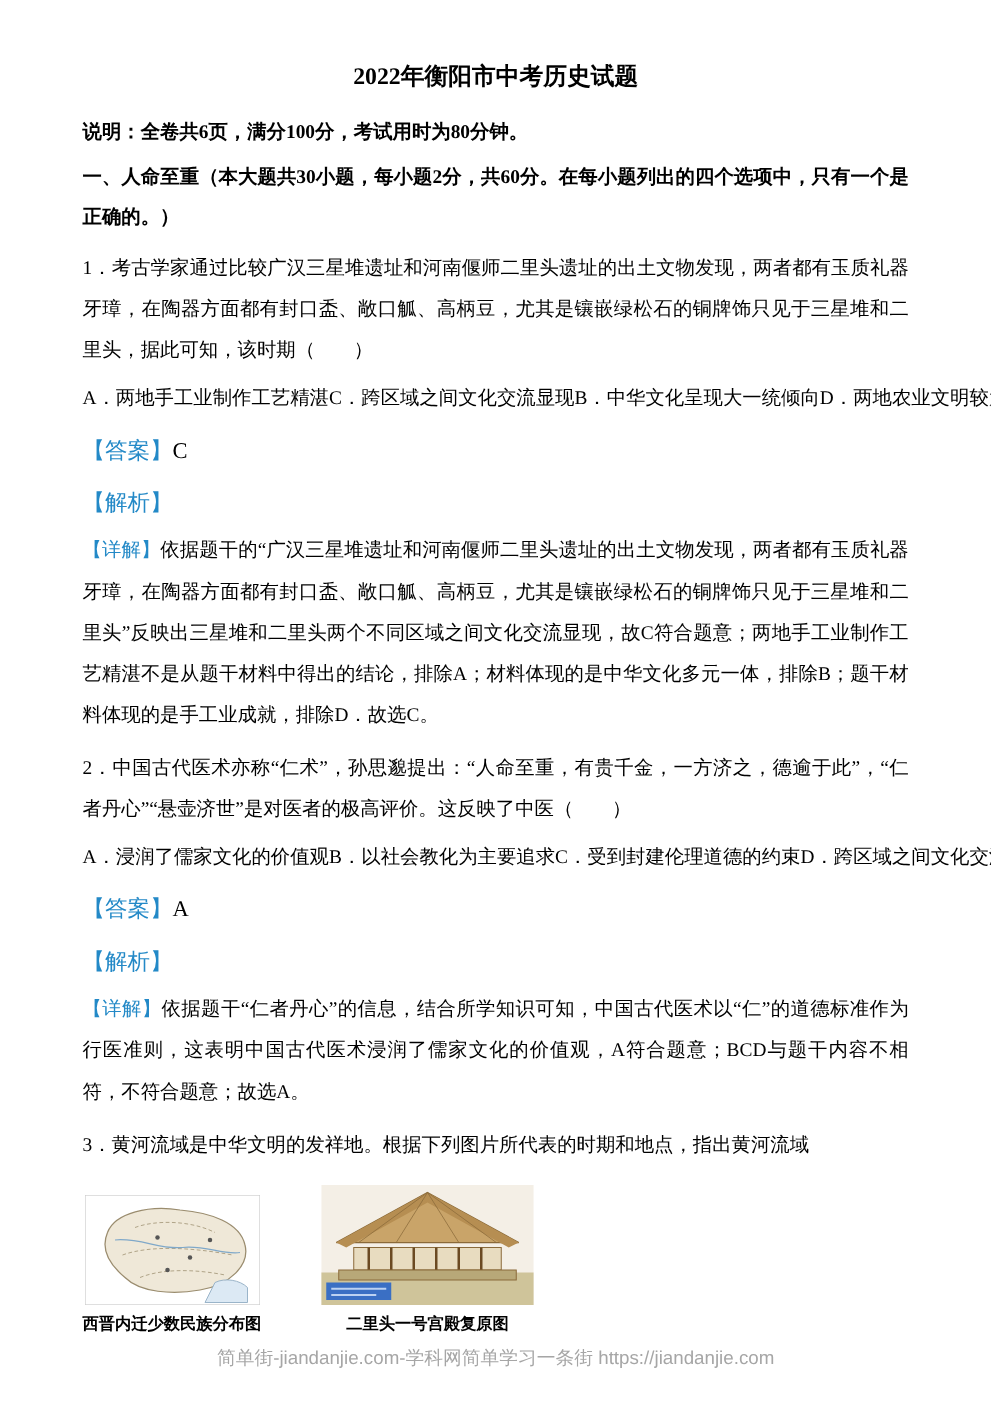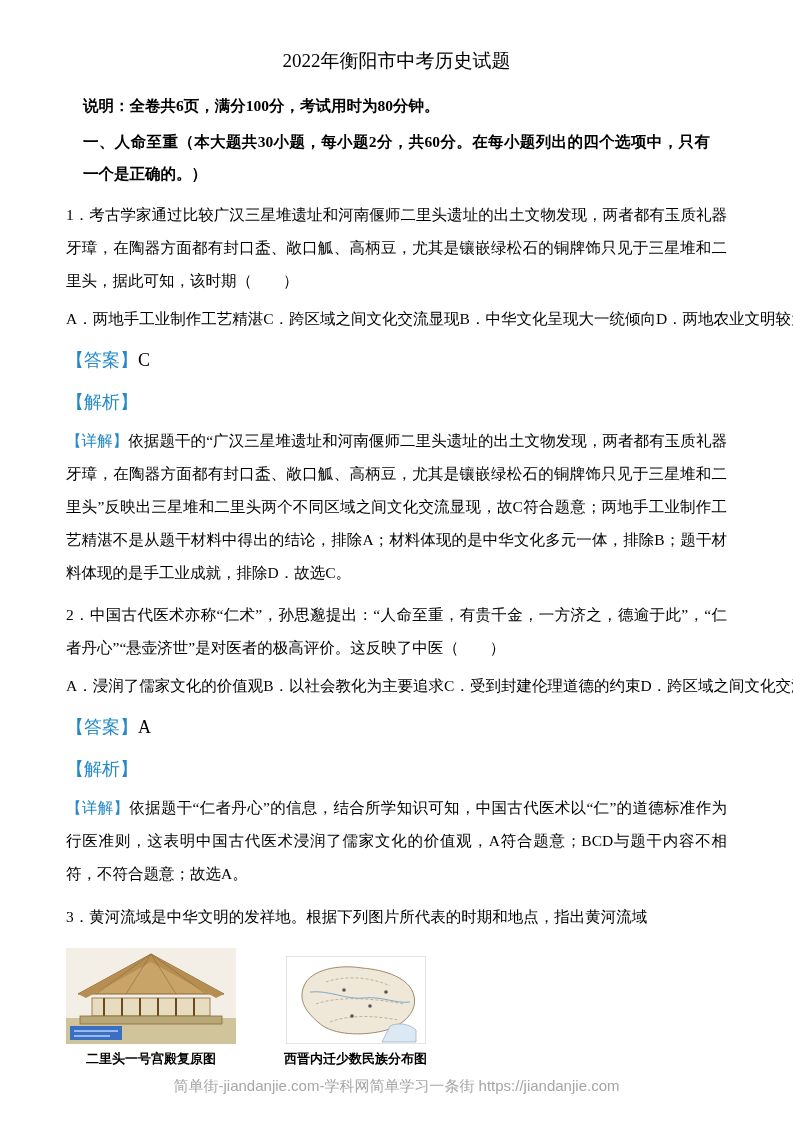--- a/index.html
+++ b/index.html
@@ -3,24 +3,24 @@
 <meta charset="utf-8">
 <style>
   html,body{margin:0;padding:0;background:#fff;}
   body{
     width:793px;height:1122px;margin:0 auto;position:relative;
     font-family:"Liberation Serif","DejaVu Serif",serif;color:#000;
     overflow:hidden;
   }
   .content{padding:34px 66px 0 66px;}
   .title{
-    text-align:center;font-size:19px;font-weight:normal;margin:14px 0 16px 0;
+    text-align:center;font-size:19px;font-weight:bold;margin:14px 0 16px 0;
   }
   .bold-line{
-    font-weight:bold;font-size:15.5px;line-height:2.05;margin:4px 17px;
+    font-weight:bold;font-size:15.5px;line-height:2.05;margin:4px 0;
     text-align:justify;
   }
   .para{
     font-size:15.5px;line-height:2.12;text-align:justify;margin:4px 0;
   }
   .options{
     display:grid;grid-template-columns:1fr 1fr 1fr 1fr;
     font-size:15.5px;line-height:2.25;margin:2px 0;
   }
   .option{white-space:nowrap;}
@@ -78,20 +78,37 @@
     <p class="analysis-line"><span class="blue">【解析】</span></p>
     <p class="para"><span class="blue">【详解】</span><span>依据题干“仁者丹心”的信息，结合所学知识可知，中国古代医术以“仁”的道德标准作为行医准则，这表明中国古代医术浸润了儒家文化的价值观，A符合题意；BCD与题干内容不相符，不符合题意；故选A。</span></p>
   </section>
 
   <section>
     <p class="para">3．黄河流域是中华文明的发祥地。根据下列图片所代表的时期和地点，指出黄河流域</p>
 
     <div class="figures">
 
       <figure class="figure">
+        <svg width="140" height="88" viewBox="0 0 140 88" aria-hidden="true">
+          <rect x="0" y="0" width="140" height="88" fill="#ffffff" stroke="#cccccc" stroke-width="1"></rect>
+          <path d="M18,30 C24,14 52,8 76,12 C100,14 124,22 128,40 C132,56 116,72 92,76 C70,80 44,78 32,66 C20,56 12,44 18,30 Z" fill="#efe8d8" stroke="#9a8c6e" stroke-width="1"></path>
+          <path d="M40,26 C56,20 84,20 104,30" fill="none" stroke="#b0a488" stroke-width="0.8" stroke-dasharray="3,2"></path>
+          <path d="M30,48 C52,40 86,42 118,48" fill="none" stroke="#b0a488" stroke-width="0.8" stroke-dasharray="3,2"></path>
+          <path d="M44,66 C64,58 92,60 112,64" fill="none" stroke="#b0a488" stroke-width="0.8" stroke-dasharray="3,2"></path>
+          <path d="M24,36 C44,34 60,44 78,42 C96,40 110,48 124,46" fill="none" stroke="#7fa8c9" stroke-width="1"></path>
+          <circle cx="58" cy="34" r="1.8" fill="#555"></circle>
+          <circle cx="84" cy="50" r="1.8" fill="#555"></circle>
+          <circle cx="66" cy="60" r="1.8" fill="#555"></circle>
+          <circle cx="100" cy="36" r="1.8" fill="#555"></circle>
+          <path d="M104,70 C112,66 124,68 130,74 L130,86 L96,86 Z" fill="#dce9f4" stroke="#9ab4c9" stroke-width="0.8"></path>
+        </svg>
+        <figcaption class="figcaption">西晋内迁少数民族分布图</figcaption>
+      </figure>
+
+      <figure class="figure">
         <svg width="170" height="96" viewBox="0 0 170 96" aria-hidden="true">
           <rect x="0" y="0" width="170" height="96" fill="#f4efe6"></rect>
           <rect x="0" y="70" width="170" height="26" fill="#cfc49a"></rect>
           <polygon points="85,6 158,46 12,46" fill="#c9a469" stroke="#8a6a3a" stroke-width="1"></polygon>
           <polygon points="85,6 158,46 150,50 85,14 20,50 12,46" fill="#b68e52"></polygon>
           <line x1="85" y1="6" x2="30" y2="46" stroke="#8a6a3a" stroke-width="0.6"></line>
           <line x1="85" y1="6" x2="60" y2="46" stroke="#8a6a3a" stroke-width="0.6"></line>
           <line x1="85" y1="6" x2="110" y2="46" stroke="#8a6a3a" stroke-width="0.6"></line>
           <line x1="85" y1="6" x2="140" y2="46" stroke="#8a6a3a" stroke-width="0.6"></line>
           <rect x="26" y="50" width="118" height="18" fill="#e8dcc0" stroke="#8a6a3a" stroke-width="0.8"></rect>
@@ -102,36 +119,19 @@
           <line x1="110" y1="50" x2="110" y2="68" stroke="#6b4a22" stroke-width="2"></line>
           <line x1="128" y1="50" x2="128" y2="68" stroke="#6b4a22" stroke-width="2"></line>
           <rect x="14" y="68" width="142" height="8" fill="#b8a878" stroke="#8a6a3a" stroke-width="0.8"></rect>
           <rect x="4" y="78" width="52" height="14" fill="#3a6fc4"></rect>
           <line x1="8" y1="83" x2="52" y2="83" stroke="#bcd2f2" stroke-width="1.6"></line>
           <line x1="8" y1="88" x2="44" y2="88" stroke="#bcd2f2" stroke-width="1.6"></line>
         </svg>
         <figcaption class="figcaption">二里头一号宫殿复原图</figcaption>
       </figure>
 
-      <figure class="figure">
-        <svg width="140" height="88" viewBox="0 0 140 88" aria-hidden="true">
-          <rect x="0" y="0" width="140" height="88" fill="#ffffff" stroke="#cccccc" stroke-width="1"></rect>
-          <path d="M18,30 C24,14 52,8 76,12 C100,14 124,22 128,40 C132,56 116,72 92,76 C70,80 44,78 32,66 C20,56 12,44 18,30 Z" fill="#efe8d8" stroke="#9a8c6e" stroke-width="1"></path>
-          <path d="M40,26 C56,20 84,20 104,30" fill="none" stroke="#b0a488" stroke-width="0.8" stroke-dasharray="3,2"></path>
-          <path d="M30,48 C52,40 86,42 118,48" fill="none" stroke="#b0a488" stroke-width="0.8" stroke-dasharray="3,2"></path>
-          <path d="M44,66 C64,58 92,60 112,64" fill="none" stroke="#b0a488" stroke-width="0.8" stroke-dasharray="3,2"></path>
-          <path d="M24,36 C44,34 60,44 78,42 C96,40 110,48 124,46" fill="none" stroke="#7fa8c9" stroke-width="1"></path>
-          <circle cx="58" cy="34" r="1.8" fill="#555"></circle>
-          <circle cx="84" cy="50" r="1.8" fill="#555"></circle>
-          <circle cx="66" cy="60" r="1.8" fill="#555"></circle>
-          <circle cx="100" cy="36" r="1.8" fill="#555"></circle>
-          <path d="M104,70 C112,66 124,68 130,74 L130,86 L96,86 Z" fill="#dce9f4" stroke="#9ab4c9" stroke-width="0.8"></path>
-        </svg>
-        <figcaption class="figcaption">西晋内迁少数民族分布图</figcaption>
-      </figure>
-
 
     </div>
   </section>
 
 </div>
 
 <div class="footer">简单街-jiandanjie.com-学科网简单学习一条街 https://jiandanjie.com</div>
 
 </body></html>

